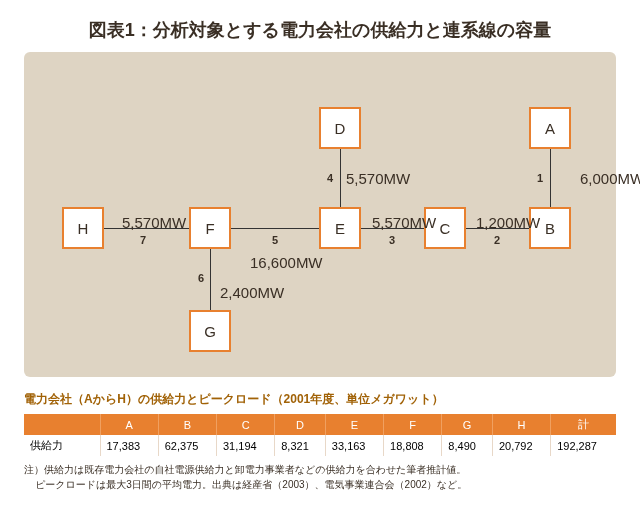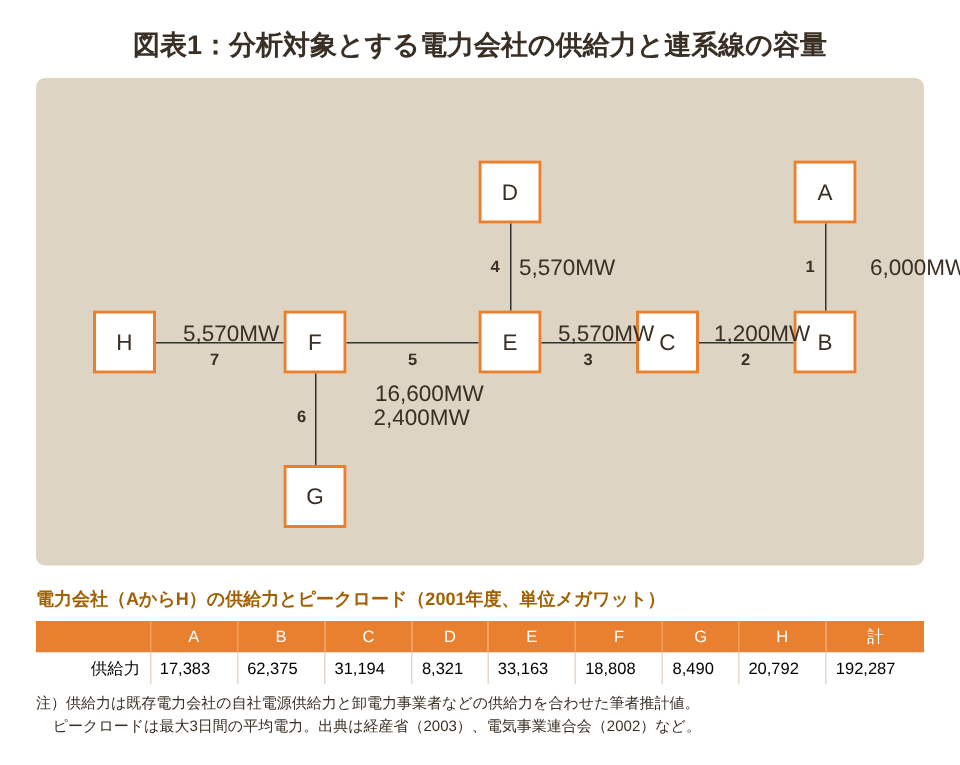--- a/index.html
+++ b/index.html
@@ -12,21 +12,21 @@
   .edge.h { height: 1px; }
   .edge.v { width: 1px; }
   .lbl { position: absolute; font-size: 15px; color: #3a2f25; }
   .lnum { position: absolute; font-size: 11px; font-weight: bold; color: #3a2f25; }
   .subtitle { font-size: 12px; font-weight: bold; color: #a16207; margin: 14px 0 6px; }
   table { border-collapse: collapse; width: 592px; font-size: 11px; }
   th { background: #e8802f; color: #fff; font-weight: normal; padding: 3px 4px; text-align: center; border-right: 1px solid #f0a060; }
   th:last-child { border-right: none; }
   td { padding: 3px 6px; border-right: 1px solid #e8d8c8; }
   td:last-child { border-right: none; }
-  td.rowlabel { text-align: right; }
+  td.rowlabel { text-align: left; }
   tr.row-a td { background: #fff; }
   tr.row-b td { background: #f0e4d4; }
   th.blank { background: #e8802f; }
   .note { font-size: 10px; color: #3a2f25; line-height: 1.5; margin-top: 6px; }
 </style>
 </head>
 <body>
 
 <div class="page">
   <div class="title">図表1：分析対象とする電力会社の供給力と連系線の容量</div>
@@ -55,21 +55,21 @@
     <div class="lnum" style="left:365px; top:182px;">3</div>
     <div class="lnum" style="left:470px; top:182px;">2</div>
     <div class="lnum" style="left:174px; top:220px;">6</div>
     <div class="lnum" style="left:303px; top:120px;">4</div>
     <div class="lnum" style="left:513px; top:120px;">1</div>
 
     <div class="lbl" style="left:98px;  top:162px;">5,570MW</div>
     <div class="lbl" style="left:226px; top:162px;margin-top:40px;">16,600MW</div>
     <div class="lbl" style="left:348px; top:162px;">5,570MW</div>
     <div class="lbl" style="left:452px; top:162px;">1,200MW</div>
-    <div class="lbl" style="left:196px; top:218px;margin-left:29px;">2,400MW</div>
+    <div class="lbl" style="left:196px; top:232px;">2,400MW</div>
     <div class="lbl" style="left:322px; top:118px;">5,570MW</div>
     <div class="lbl" style="left:556px; top:118px;">6,000MW</div>
   </div>
 
   <div class="subtitle">電力会社（AからH）の供給力とピークロード（2001年度、単位メガワット）</div>
 
   <table>
     <thead>
       <tr>
         <th class="blank" style="width:76px;"></th>

